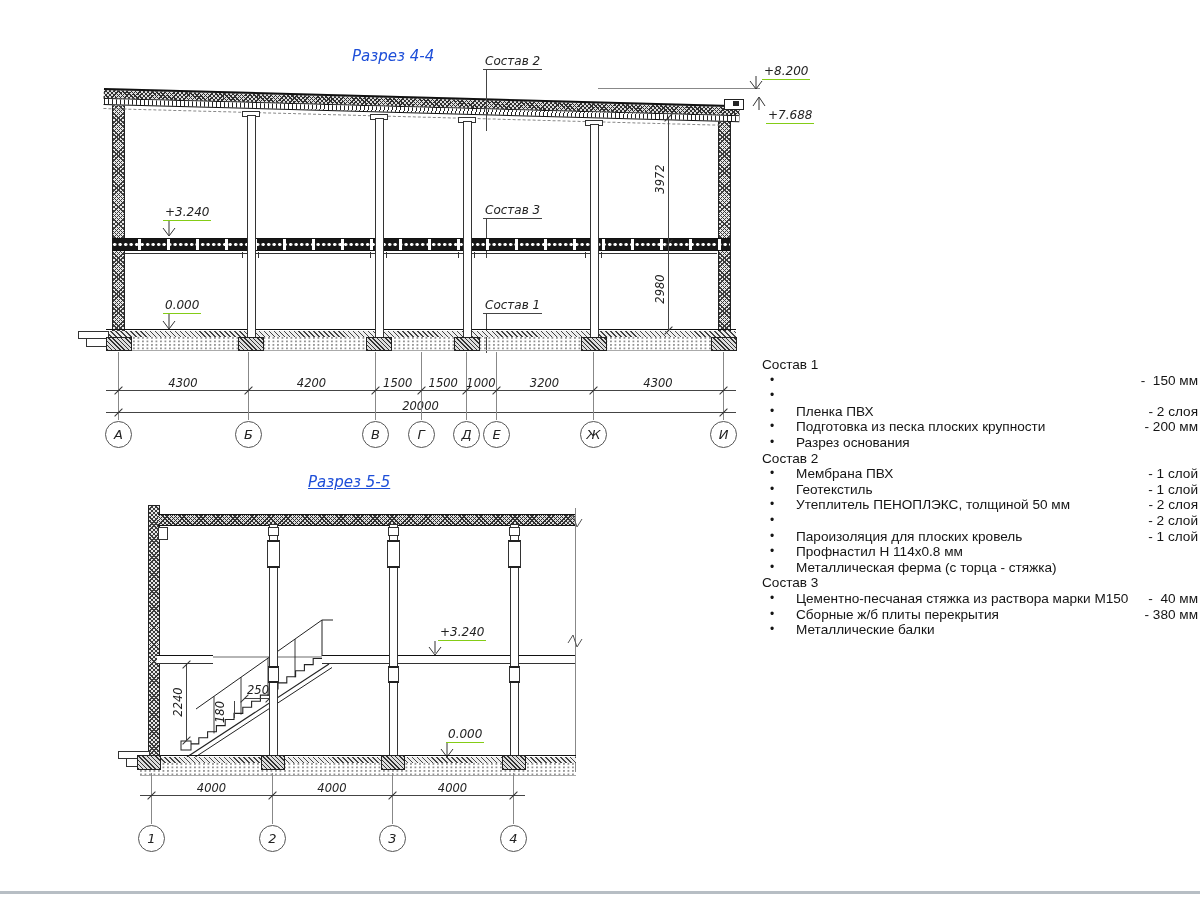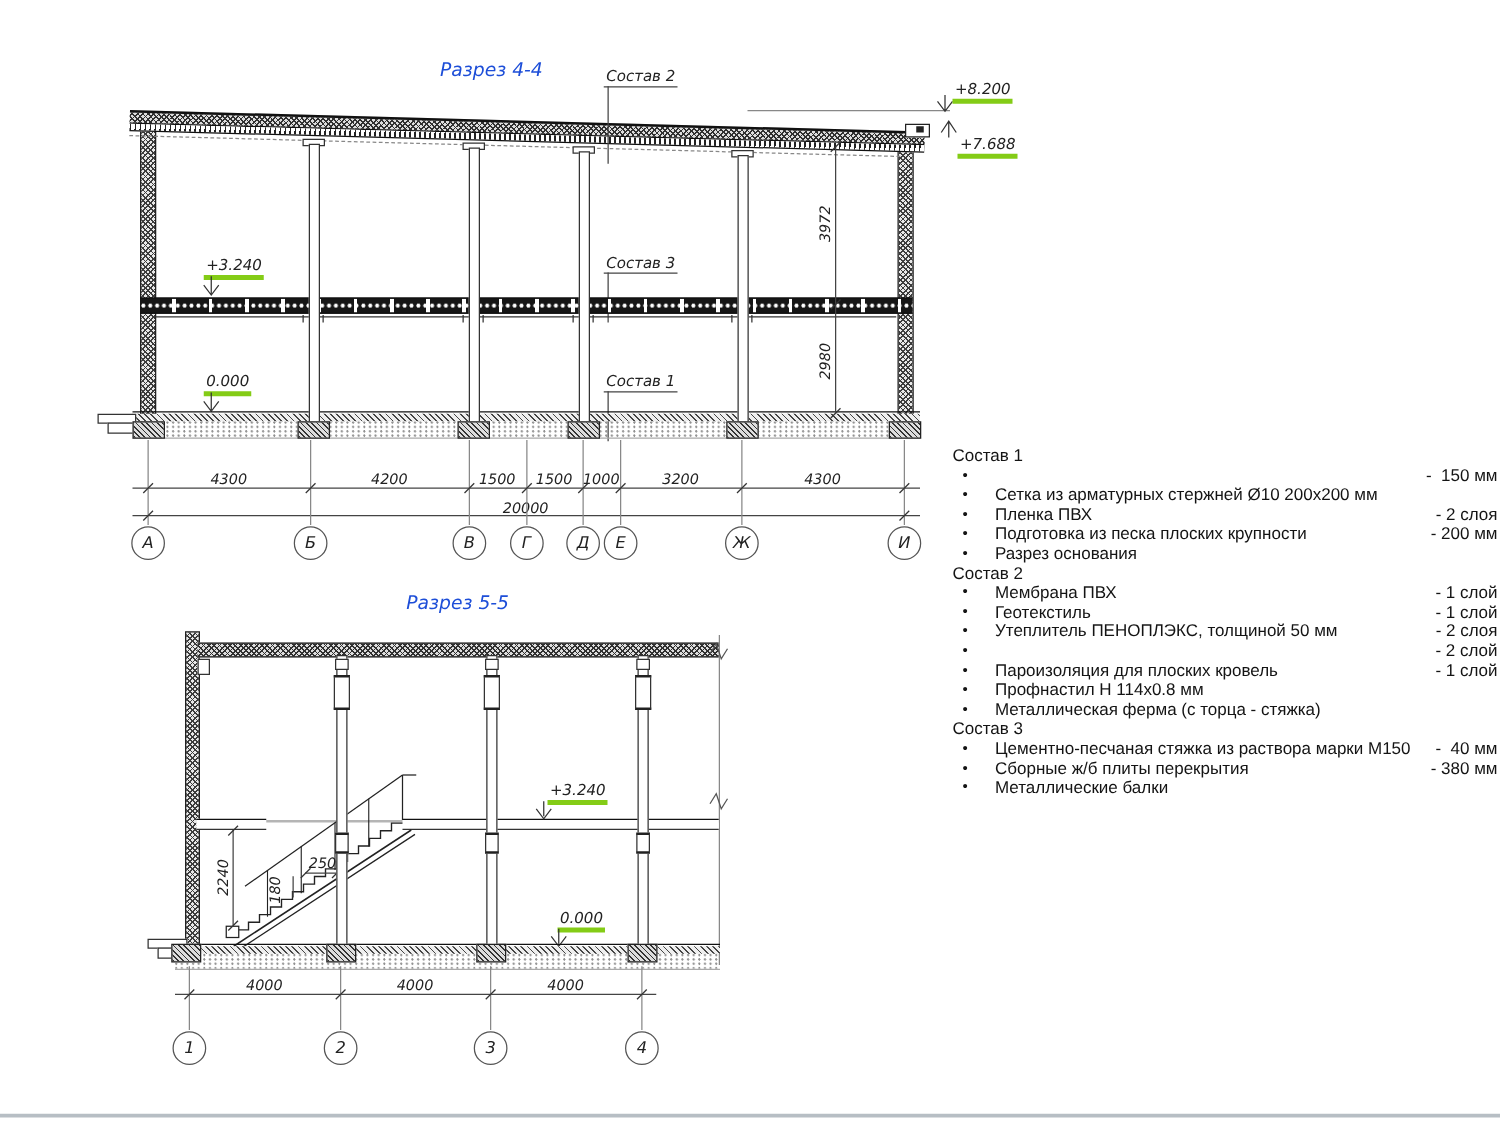--- a/index.html
+++ b/index.html
@@ -4,21 +4,21 @@
 <style>
   html,body{margin:0;padding:0;width:1200px;height:900px;background:#fff;overflow:hidden;}
   .abs{position:absolute;}
   #canvas{position:absolute;left:0;top:0;width:1200px;height:900px;background:#fff;
           font-family:"DejaVu Sans",sans-serif;}
   
   .dtxt{position:absolute;font:italic 12px "DejaVu Sans",sans-serif;color:#222;white-space:nowrap;}
   .dtitle{font:italic 15px "DejaVu Sans",sans-serif;color:#1d4ed8;}
   .dim-label{position:absolute;font:italic 11.5px "DejaVu Sans",sans-serif;color:#222;text-align:center;white-space:nowrap;}
   .callout{border-bottom:1px solid #444;padding:0 2px 1px 2px;}
-  .elev-label{border-bottom:4px solid #84cc16;padding:0 2px 1px 2px;}
+  .elev-label{border-bottom:1px solid #84cc16;padding:0 2px 1px 2px;}
   .rot{transform:rotate(-90deg);transform-origin:center center;display:inline-block;}
   
   .hline{position:absolute;border-top:1px solid #444;height:0;}
   .vline{position:absolute;border-left:1px solid #444;width:0;}
   .thin{border-color:#888;}
   .tick{position:absolute;width:11px;height:0;border-top:1.3px solid #333;transform:rotate(-45deg);}
   
   .wall{position:absolute;background:
         repeating-linear-gradient(45deg,#3c3c3c 0 1px,transparent 1px 3px),
         repeating-linear-gradient(-45deg,#3c3c3c 0 1px,transparent 1px 3px);
@@ -115,21 +115,21 @@
   <div class="tick" style="left:663px;top:117px;"></div>
   <div class="tick" style="left:663px;top:243px;"></div>
   <div class="tick" style="left:663px;top:330px;"></div>
   <span class="dim-label rot" style="left:640px;top:172px;width:40px;">3972</span>
   <span class="dim-label rot" style="left:640px;top:282px;width:40px;">2980</span>
 
   <div class="hline" style="left:106px;top:390px;width:630px;"></div>
   <div class="hline" style="left:106px;top:412px;width:630px;"></div>
   <span class="dim-label" style="left:390px;top:399px;width:61px;">20000</span>
 
-  <div class="dtxt dtitle" style="left:325px;top:473px;">Разрез 5-5</div>
+  <div class="dtxt dtitle" style="left:308px;top:473px;text-decoration:underline;">Разрез 5-5</div>
 
   <div class="wall" style="left:148px;top:505px;width:10px;height:253px;"></div>
   <div class="ins abs" style="left:158px;top:514px;width:417px;height:10px;border-top:1.5px solid #111;border-bottom:1.5px solid #111;"></div>
   <div class="abs" style="left:158px;top:527px;width:8px;height:11px;border:1px solid #333;background:#fff;"></div>
 
   <div class="vline thin" style="left:575px;top:508px;height:264px;"></div>
   <svg width="14" height="14" style="left:568px;top:514px;">
     <path d="M0 9 L5 1 L9 13 L14 5" stroke="#555" stroke-width="1" fill="none"></path>
     </svg>
   <svg width="14" height="14" style="left:568px;top:634px;">
@@ -183,21 +183,20 @@
   <div class="hline" style="left:140px;top:795px;width:385px;"></div>
 
   <div id="comp-block">
       <div class="comp-title">Состав 1</div>
       <div class="comp-item">
         <span class="bullet">•</span>
         <span class="ival">-  150 мм</span>
       </div>
       <div class="comp-item">
         <span class="bullet">•</span>
-        <span class="itext">Сетка из арматурных стержней Ø10 200х200 мм</span>
         <span class="ival"></span>
       </div>
       <div class="comp-item">
         <span class="bullet">•</span>
         <span class="itext">Пленка ПВХ</span>
         <span class="ival">- 2 слоя</span>
       </div>
       <div class="comp-item">
         <span class="bullet">•</span>
         <span class="itext">Подготовка из песка плоских крупности</span>

